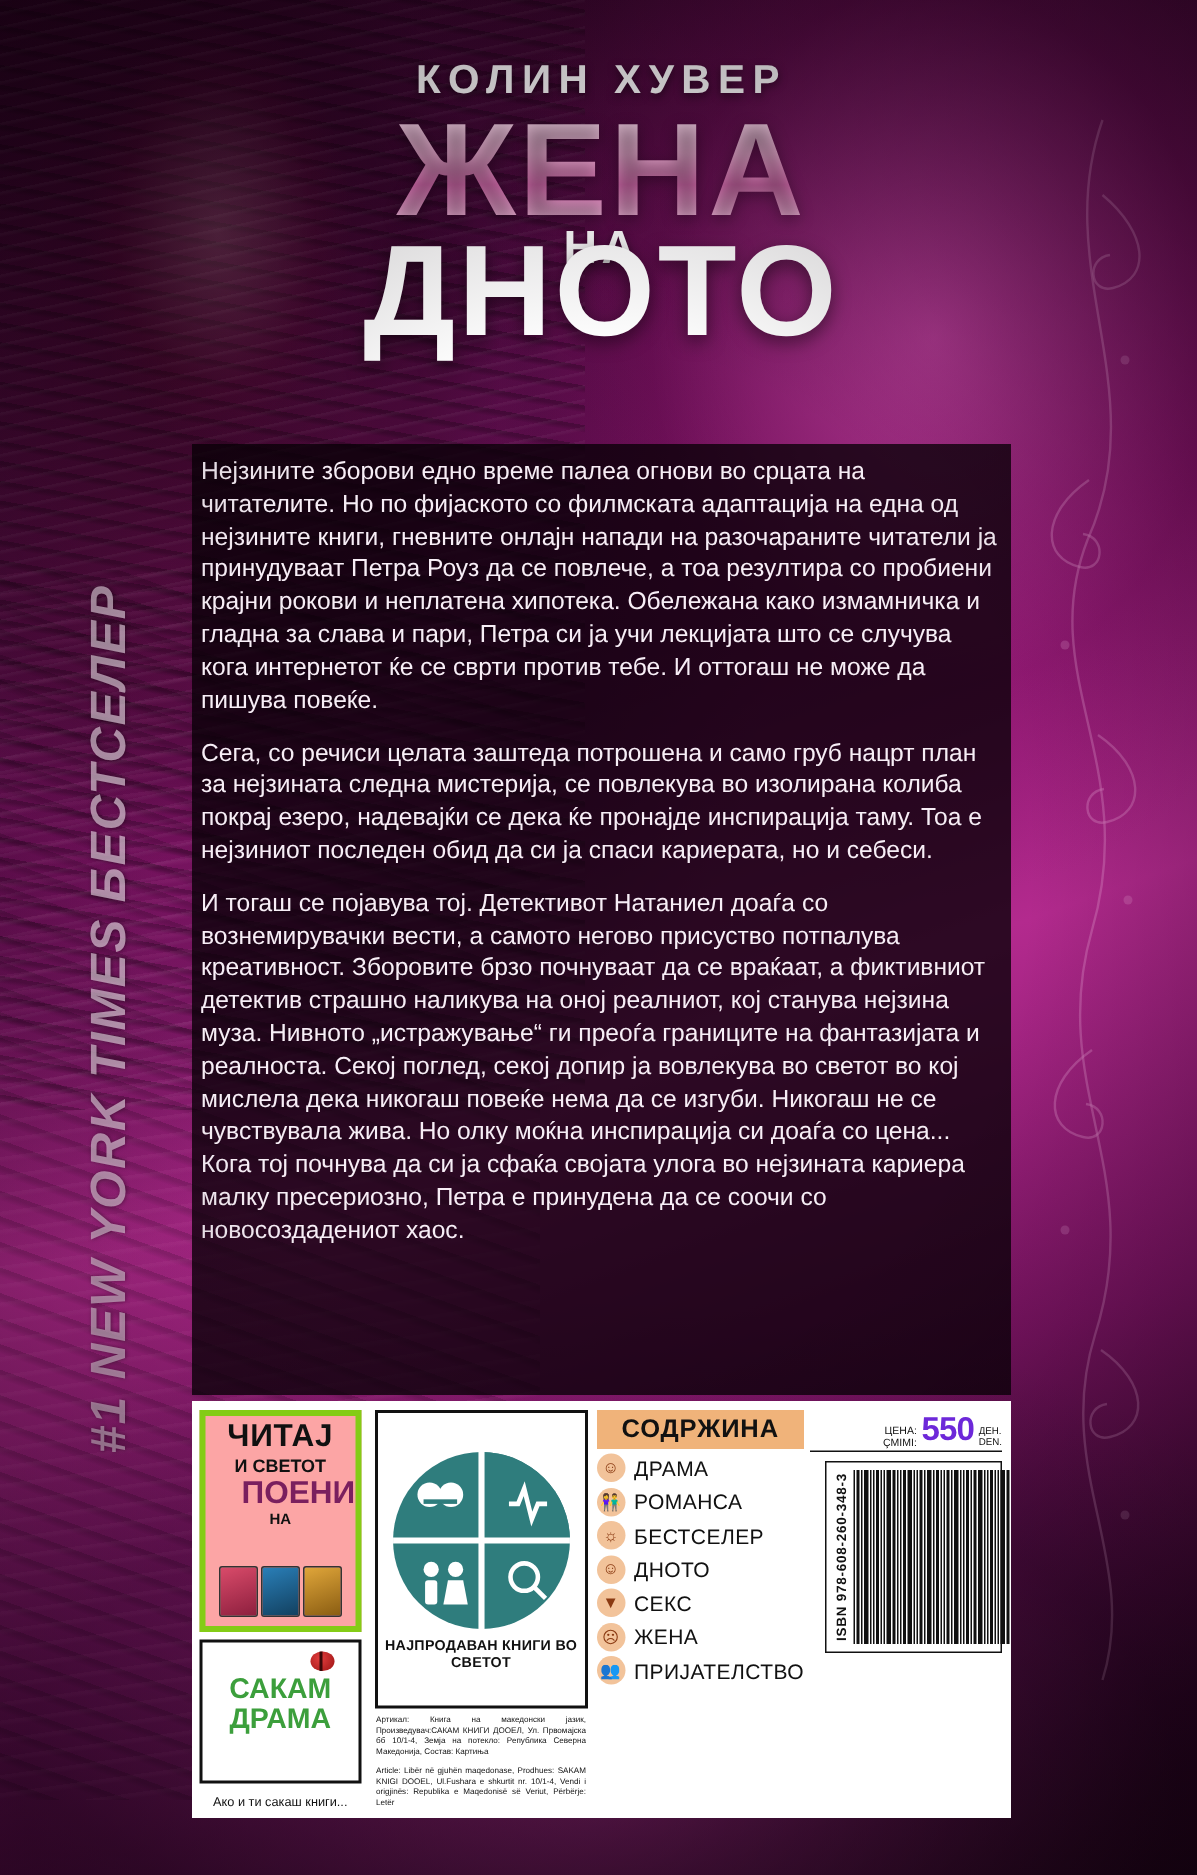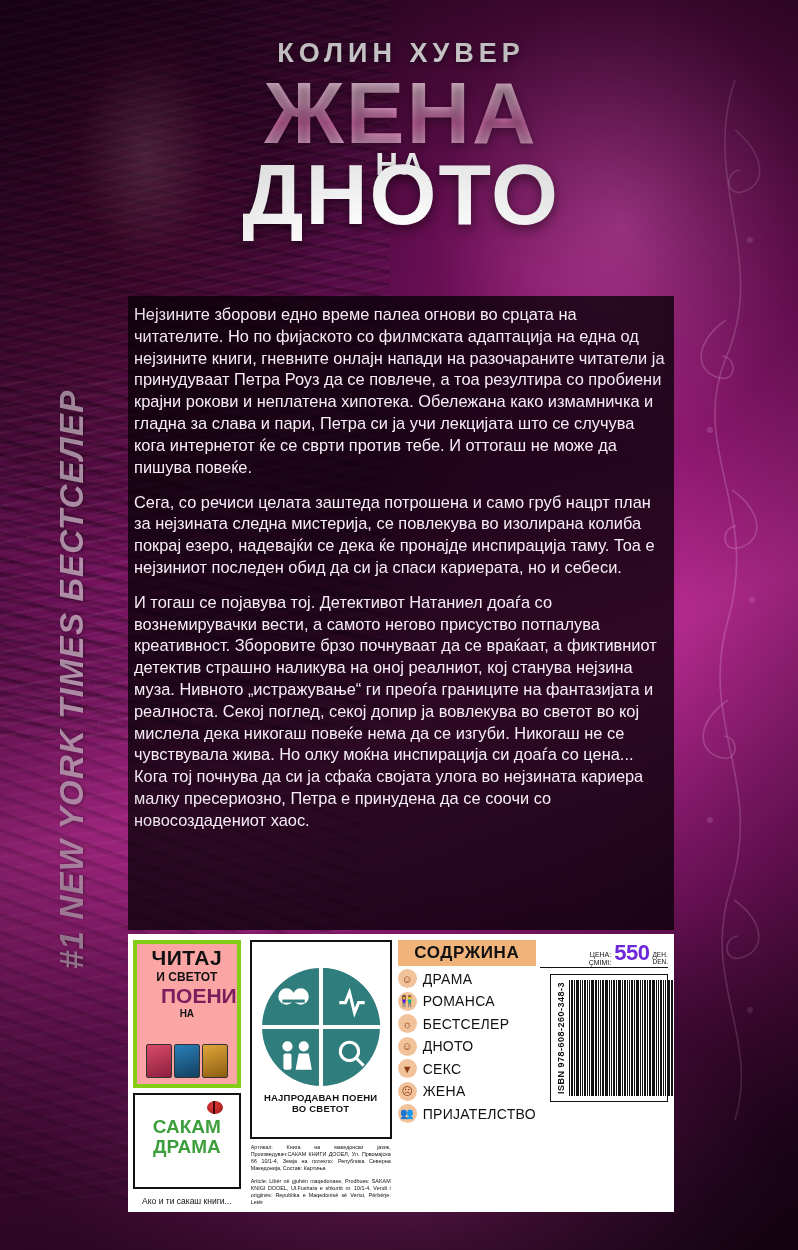--- a/index.html
+++ b/index.html
@@ -253,21 +253,21 @@
             <rect x="22" y="33" width="22" height="3" fill="#2f7d7d"></rect>
             <path d="M78 36 h6 l4 -10 l5 20 l4 -10 h6" stroke="#fff" stroke-width="3" fill="none"></path>
             <circle cx="88" cy="84" r="9" fill="none" stroke="#fff" stroke-width="3"></circle>
             <line x1="95" y1="91" x2="102" y2="98" stroke="#fff" stroke-width="3"></line>
             <circle cx="27" cy="79" r="5"></circle>
               <rect x="23" y="86" width="8" height="16" rx="2"></rect>
             <circle cx="43" cy="79" r="5"></circle>
               <path d="M38 86 h10 l3 16 h-16 z"></path>
           </g>
         </svg>
-        <div class="wheel-caption">НАЈПРОДАВАН ПОЕНИ ВО СВЕТОТ</div>
+        <div class="wheel-caption">НАЈПРОДАВАН КНИГИ ВО СВЕТОТ</div>
       </div>
       <div class="fineprint">Артикал: Книга на македонски јазик, Произведувач:САКАМ КНИГИ ДООЕЛ, Ул. Првомајска бб 10/1-4, Земја на потекло: Република Северна Македонија, Состав: Картиња</div>
       <div class="fineprint">Article: Libër në gjuhën maqedonase, Prodhues: SAKAM KNIGI DOOEL, Ul.Fushara e shkurtit nr. 10/1-4, Vendi i origjinës: Republika e Maqedonisë së Veriut, Përbërje: Letër</div>
     </div>
 
     <div class="col-right">
       <div class="right-top">
         <div class="sadrzina">
           <div class="sad-head">СОДРЖИНА</div>
           <div class="sad-list">

